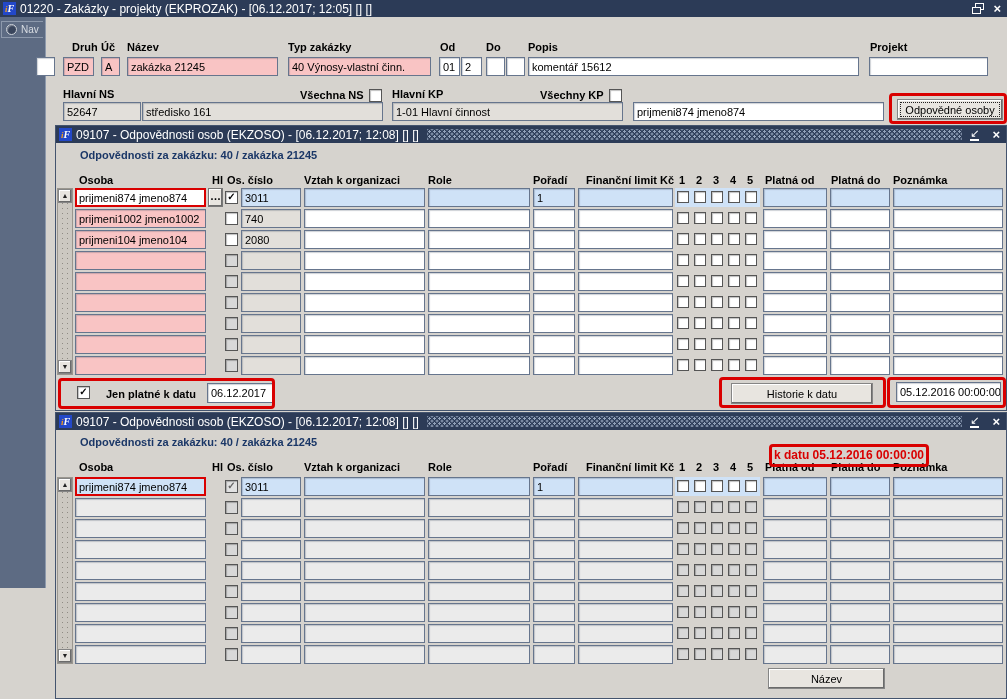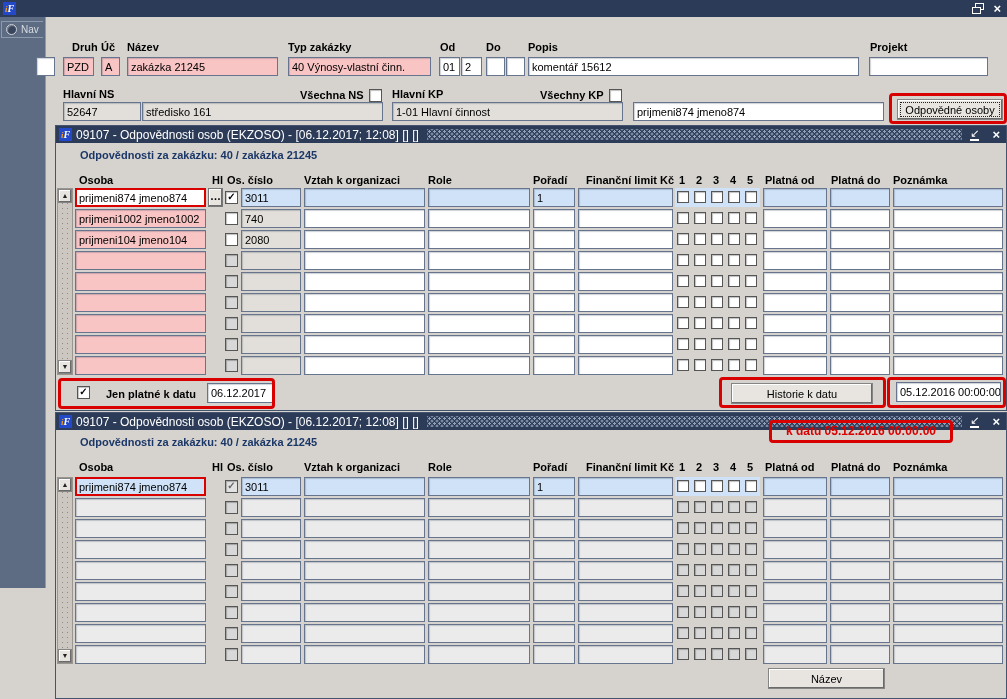--- a/index.html
+++ b/index.html
@@ -59,20 +59,21 @@
          font-size:7px;line-height:11px;text-align:center;color:#222;}
   .sbbtn.up{top:0;} .sbbtn.down{bottom:0;}
 </style>
 </head>
 <body>
 
 <div id="screen">
 
   <div class="titlebar" style="left:0;top:0;width:1007px;">
     <span class="ifis"><span class="idot">i</span>F</span>
+    <span class="ttl">01220 - Zakázky - projekty (EKPROZAK) - [06.12.2017; 12:05] [] []</span>
     <span class="spacer"></span>
     <span class="ico-restore">
         <i class="f"></i>
         <i class="b"></i>
       </span>
     <span class="ico-close">×</span>
   </div>
 
   <div class="sidebar">
     <div class="nav-tab">
@@ -459,15 +460,15 @@
       <div class="cb dis" style="left: 745px; top: 648px; width: 12px; height: 12px; pointer-events: auto;"></div>
       <div class="fld lgray" style="left: 763px; top: 645px; width: 64px; height: 19px; pointer-events: auto;"></div>
       <div class="fld lgray" style="left: 830px; top: 645px; width: 60px; height: 19px; pointer-events: auto;"></div>
       <div class="fld lgray" style="left: 893px; top: 645px; width: 110px; height: 19px; pointer-events: auto;"></div>
     </div>
 
   <div class="ann" style="left:889px;top:93px;width:118px;height:31px;"></div>
   <div class="ann" style="left:58px;top:378px;width:217px;height:31px;"></div>
   <div class="ann" style="left:719px;top:377px;width:167px;height:31px;"></div>
   <div class="ann" style="left:887px;top:377px;width:119px;height:31px;"></div>
-  <div class="ann kdatu" style="left:769px;top:420px;width:184px;height:23px;">k datu 05.12.2016 00:00:00</div>
+  <div class="ann kdatu" style="left:769px;top:444px;width:160px;height:23px;">k datu 05.12.2016 00:00:00</div>
 
 </div>
 
 </body></html>

